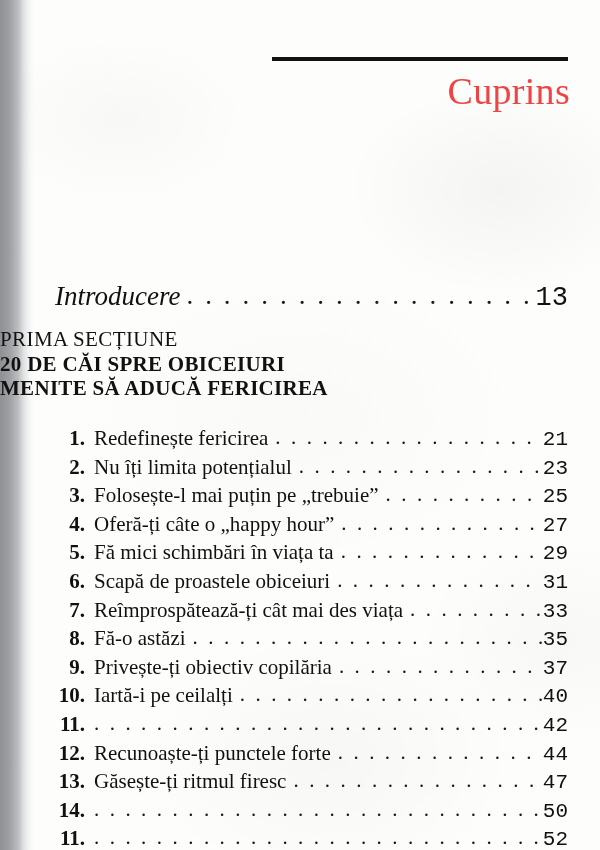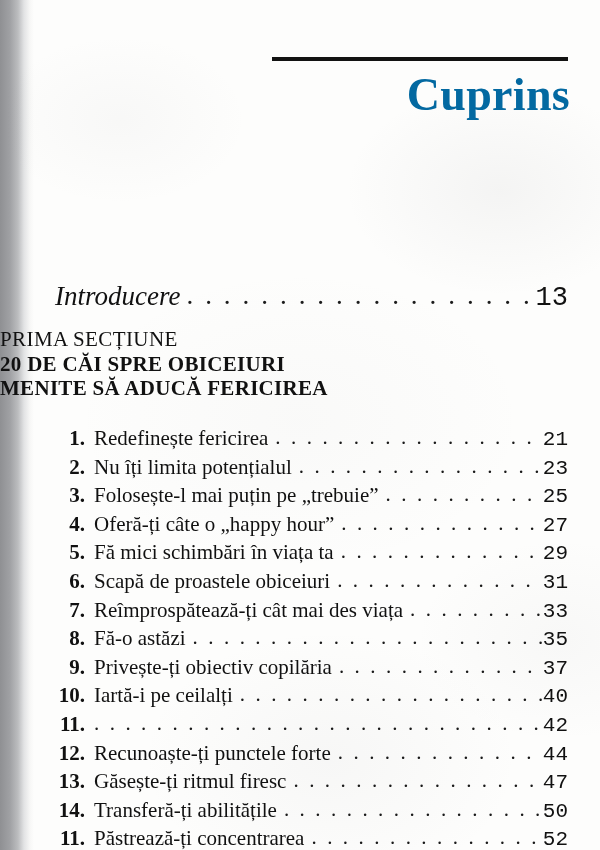--- a/index.html
+++ b/index.html
@@ -58,25 +58,25 @@
     left: 272px;
     top: 57px;
     width: 296px;
     height: 4px;
     background: #121212;
   }
   #page-title {
     position: absolute;
     right: 30px;
     top: 72px;
-    font-size: 46px;
-    font-weight: bold;
+    font-size: 38px;
+    font-weight: normal;
     letter-spacing: 0.3px;
     line-height: 1;
-    color: #0369a1;
+    color: #ef4444;
   }
 
   
   #intro-row {
     position: absolute;
     left: 55px;
     top: 281px;
     width: 513px;
     display: flex;
     align-items: baseline;
@@ -247,25 +247,23 @@
         <span class="pagenum">44</span>
       </div>
       <div class="toc-row">
         <span class="toc-num">13.</span>
         <span class="toc-title">Găsește-ți ritmul firesc</span>
         <span class="leader">. . . . . . . . . . . . . . . . . . . . . . . . . . . . . . . . . . . . . . . . . . . . . . . . . . . . . . . . . . . . . . . .</span>
         <span class="pagenum">47</span>
       </div>
       <div class="toc-row">
         <span class="toc-num">14.</span>
-        <span class="toc-title">Transferă-ți abilitățile</span>
         <span class="leader">. . . . . . . . . . . . . . . . . . . . . . . . . . . . . . . . . . . . . . . . . . . . . . . . . . . . . . . . . . . . . . . .</span>
         <span class="pagenum">50</span>
       </div>
       <div class="toc-row">
         <span class="toc-num">11.</span>
-        <span class="toc-title">Păstrează-ți concentrarea</span>
         <span class="leader">. . . . . . . . . . . . . . . . . . . . . . . . . . . . . . . . . . . . . . . . . . . . . . . . . . . . . . . . . . . . . . . .</span>
         <span class="pagenum">52</span>
       </div>
     </div>
 
 </div>
 
 </body></html>

